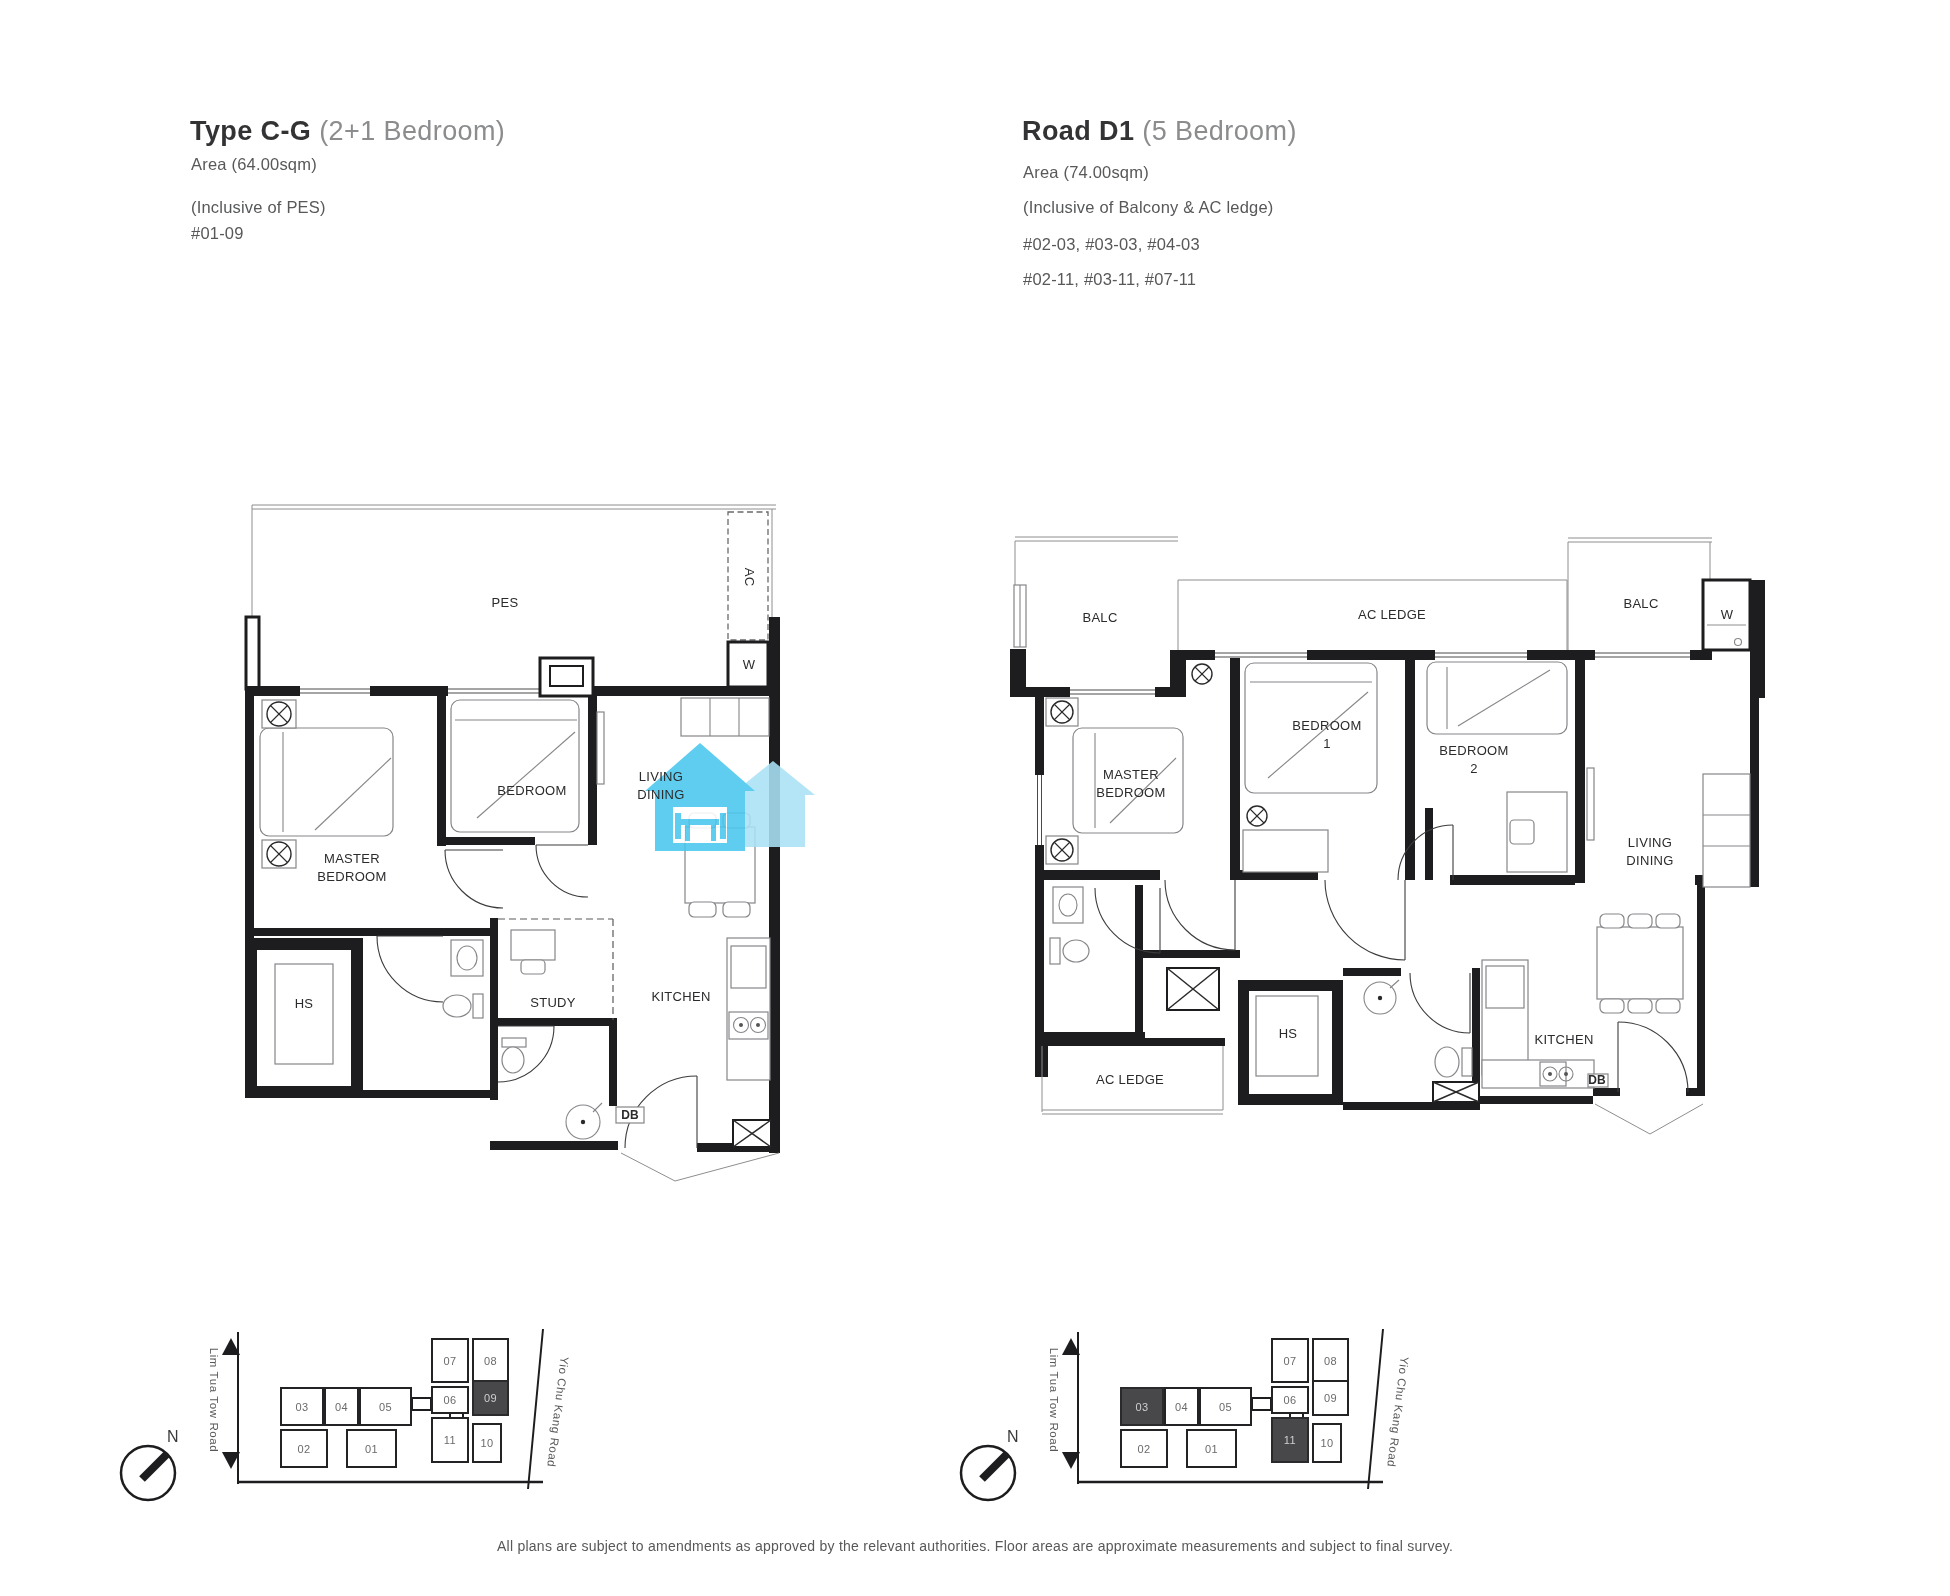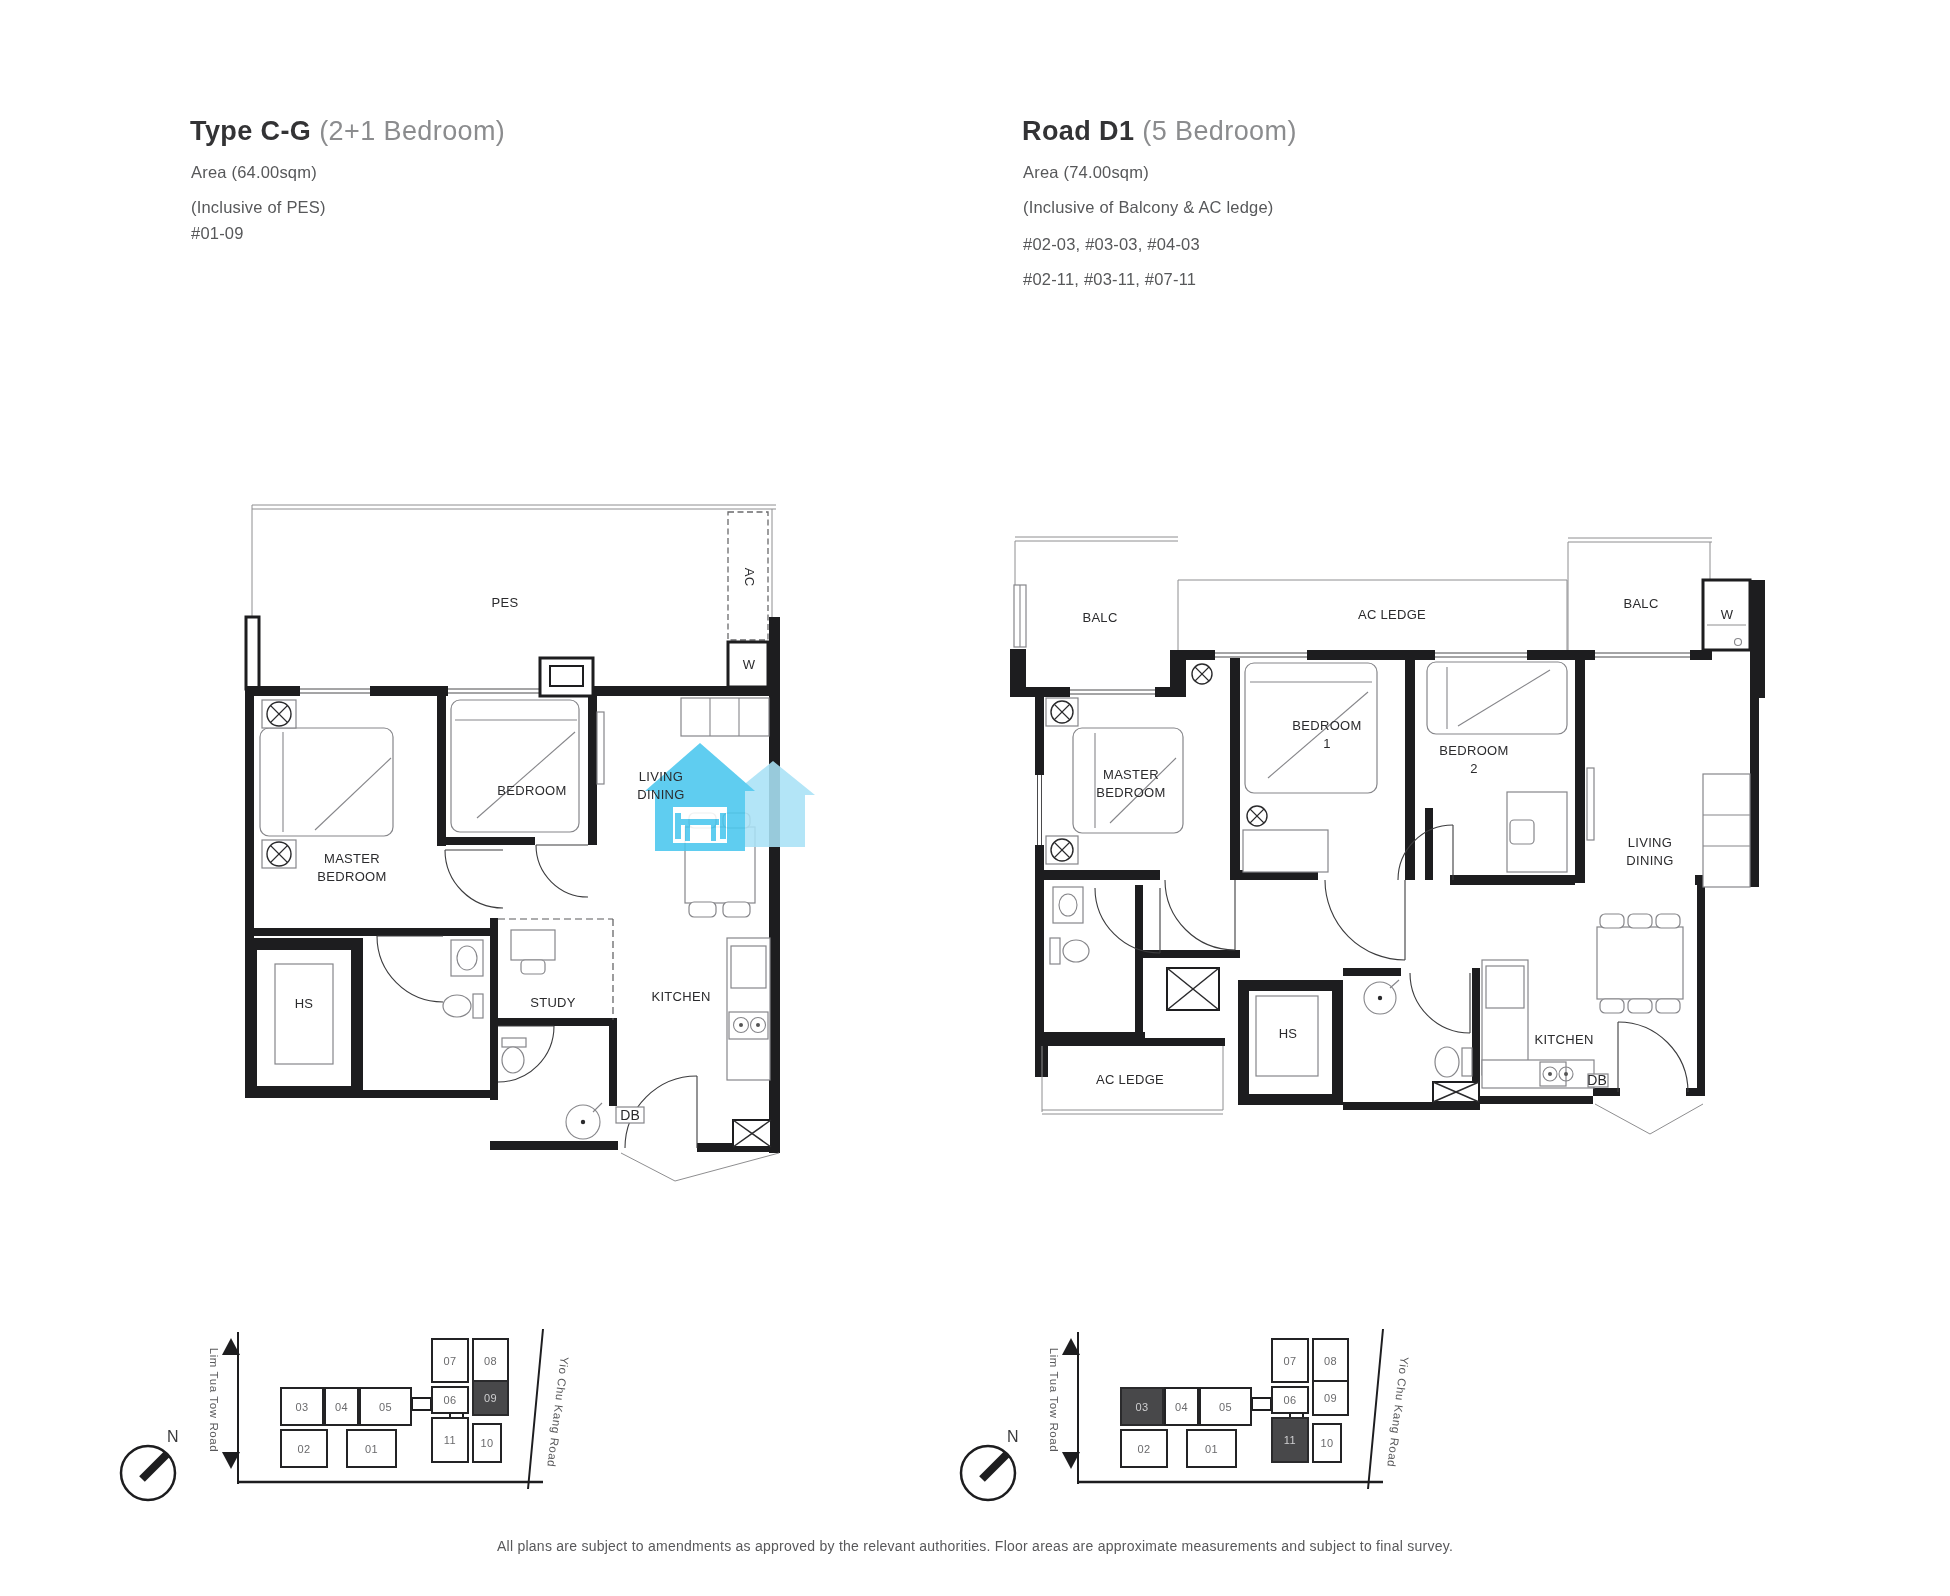--- a/index.html
+++ b/index.html
@@ -4,21 +4,21 @@
 <style>
   html,body{margin:0;padding:0;background:#fff;}
   body{width:1950px;height:1596px;position:relative;font-family:"Liberation Sans",sans-serif;color:#3a3a3c;overflow:hidden;}
   
   .plan-title{position:absolute;font-size:27px;font-weight:bold;letter-spacing:.4px;color:#333335;white-space:nowrap;text-align:right;}
   .plan-title .sub{font-weight:normal;color:#8b8c8e;margin-left:8px;}
   .meta{position:absolute;font-size:16.5px;color:#57585a;letter-spacing:.2px;white-space:nowrap;}
   
   .lbl{position:absolute;transform:translate(-50%,-50%);font-size:13px;color:#2b2b2d;text-align:center;white-space:pre-line;line-height:1.35;letter-spacing:.3px;}
   .lbl.rot90{transform:translate(-50%,-50%) rotate(90deg);}
-  .lbl.tiny{font-size:14px;letter-spacing:0;}
+  .lbl.tiny{font-size:12px;letter-spacing:0;font-weight:bold;}
   
   svg{position:absolute;overflow:visible;}
   .wall{fill:#1d1d1f;stroke:none;}
   .wb{fill:#fff;stroke:#1d1d1f;stroke-width:2;}
   .wb2{fill:#fff;stroke:#1d1d1f;stroke-width:3;}
   .t{stroke:#8e8e90;stroke-width:1;fill:none;}
   .dash{fill:none;stroke:#6a6a6c;stroke-width:1.3;stroke-dasharray:6 3.5;}
   .dl{stroke:#5a5a5c;stroke-width:1.2;stroke-dasharray:7 4;fill:none;}
   g.win line{stroke:#4a4a4c;stroke-width:1;}
   .f{fill:#fff;stroke:#86868a;stroke-width:1.2;}
@@ -35,21 +35,21 @@
   .nlabel{position:absolute;font-size:16px;color:#3a3a3c;}
   
   .footer{position:absolute;left:0;top:1538px;width:100%;text-align:center;font-size:14px;color:#58585a;letter-spacing:.25px;}
 </style>
 </head>
 <body>
 
 <div class="plan-title" style="left:190px;top:116px">
   <span>Type C-G</span><span class="sub">(2+1 Bedroom)</span>
 </div>
-<div class="meta" style="left:191px;top:163px">Area (64.00sqm)</div>
+<div class="meta" style="left:191px;top:155px">Area (64.00sqm)</div>
 <div class="meta" style="left:191px;top:198px">(Inclusive of PES)</div>
 <div class="meta" style="left:191px;top:224px">#01-09</div>
 
 <div class="plan-title" style="left:1022px;top:116px">
   <span>Road D1</span><span class="sub">(5 Bedroom)</span>
 </div>
 <div class="meta" style="left:1023px;top:163px">Area (74.00sqm)</div>
 <div class="meta" style="left:1023px;top:198px">(Inclusive of Balcony &amp; AC ledge)</div>
 <div class="meta" style="left:1023px;top:235px">#02-03, #03-03, #04-03</div>
 <div class="meta" style="left:1023px;top:270px">#02-11, #03-11, #07-11</div>

